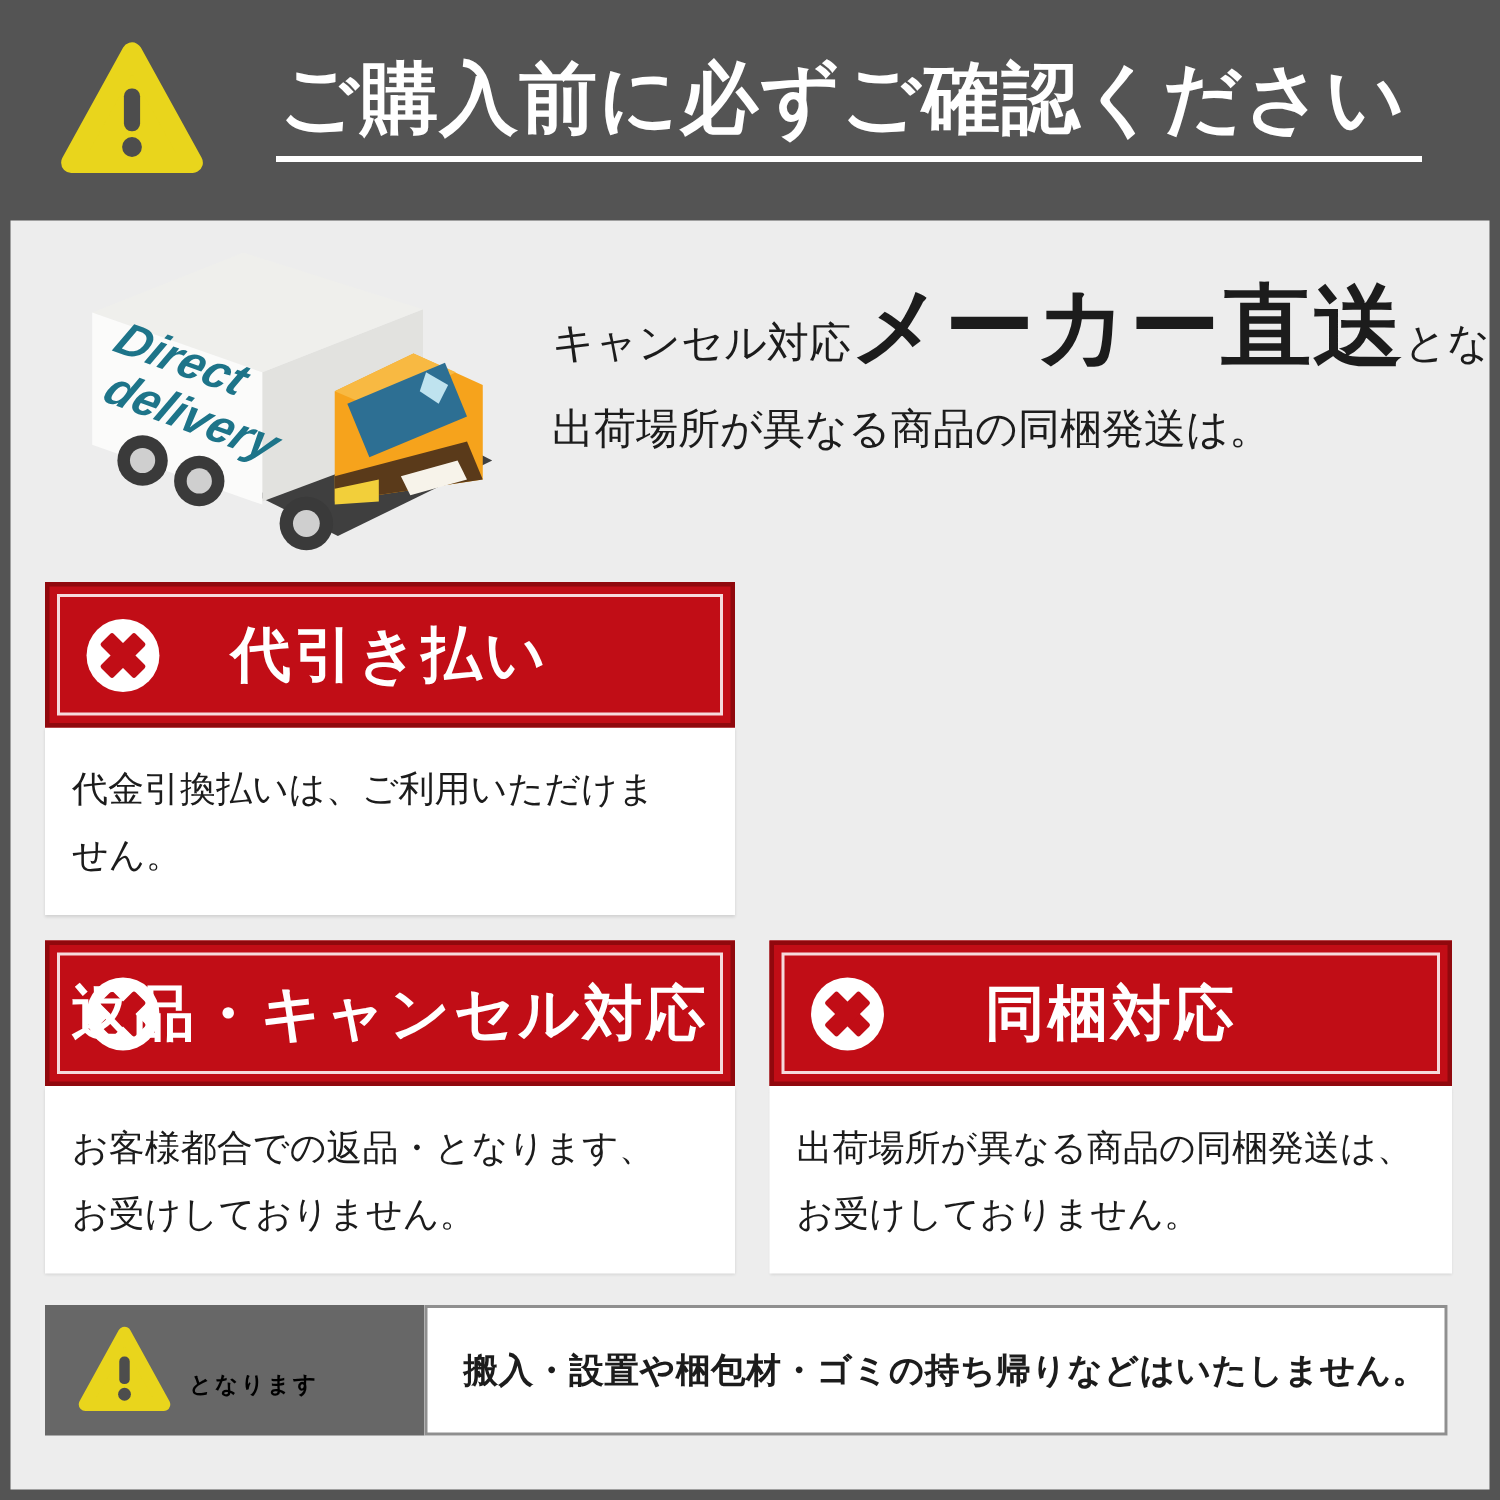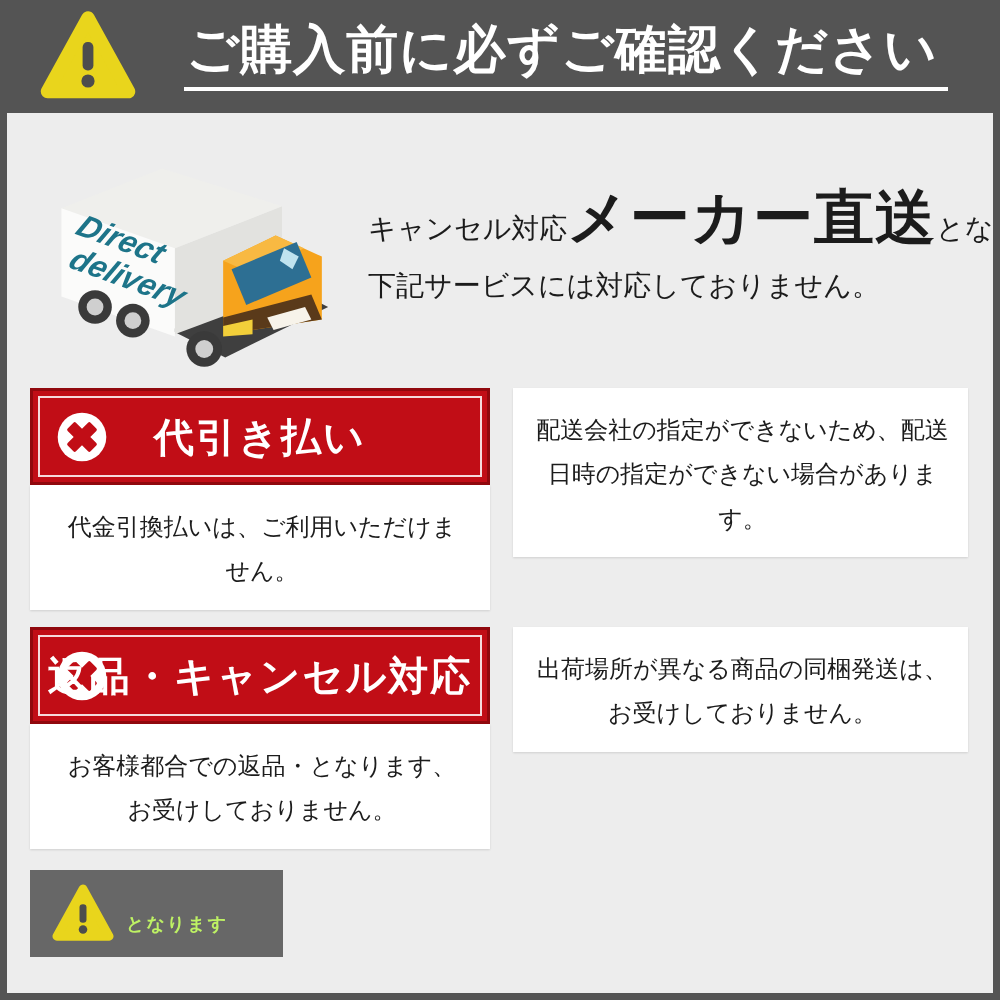--- a/index.html
+++ b/index.html
@@ -10,39 +10,39 @@
     color:#1c1c1c;
   }
   
   .frame-strip{position:absolute;background:#545454;}
   .frame-left{left:0;top:0;bottom:0;width:7px;}
   .frame-right{right:0;top:0;bottom:0;width:7px;}
   .frame-bottom{left:0;bottom:0;right:0;height:7px;}
 
   
   .top-header{
-    position:absolute;left:0;top:0;width:1000px;height:113px;
+    position:absolute;left:0;top:0;width:1000px;height:147px;
     background:#545454;display:flex;align-items:center;
   }
   .top-header .warn-svg{margin-left:40px;flex:0 0 auto;}
   .top-title{
     margin-left:48px;font-size:52px;font-weight:bold;color:#ffffff;
     letter-spacing:1px;line-height:1;
     border-bottom:4px solid #ffffff;padding:0 10px 12px 2px;
   }
 
   
   .truck-wrap{position:absolute;left:44px;top:160px;width:310px;height:210px;}
   .intro{position:absolute;left:368px;top:188px;width:610px;}
   .intro-line{font-size:28px;line-height:1;margin:0 0 24px 0;white-space:nowrap;}
   .intro-line .em{font-size:60px;font-weight:bold;letter-spacing:1px;}
   .intro-line:last-child{margin-bottom:0;}
 
   
-  .notice-box{position:absolute;text-align:center;}
+  .notice-box{position:absolute;}
   .nb-1{left:30px;top:388px;width:460px;}
   .nb-2{left:513px;top:388px;width:455px;}
   .nb-3{left:30px;top:627px;width:460px;border-radius:10px;}
   .nb-4{left:513px;top:627px;width:455px;}
   .nb-head{
     position:relative;height:97px;box-sizing:border-box;
     background:#c10d16;border:3px solid #90080d;
     display:flex;align-items:center;justify-content:center;
   }
   .nb-head-frame{
@@ -62,21 +62,21 @@
   }
 
   
   .footer-label{
     position:absolute;left:30px;top:870px;width:253px;height:87px;
     background:#676767;display:flex;align-items:center;box-sizing:border-box;
   }
   .footer-label .warn-svg{margin-left:22px;flex:0 0 auto;}
   .footer-label-texts{margin-left:12px;display:flex;flex-direction:column;align-items:flex-end;}
   .footer-label-title{color:#fff;font-size:35px;font-weight:bold;line-height:1;letter-spacing:1px;}
-  .footer-label-sub{color:#bef264;font-size:18px;font-weight:bold;margin-top:20px;letter-spacing:2px;}
+  .footer-label-sub{color:#000000;font-size:15px;font-weight:bold;margin-top:20px;letter-spacing:2px;}
   .footer-note{
     position:absolute;left:283px;top:870px;width:682px;height:87px;
     background:#ffffff;border:2px solid #8f8f8f;box-sizing:border-box;
     display:flex;align-items:center;padding-left:24px;
     font-size:23px;font-weight:bold;letter-spacing:0.5px;white-space:nowrap;
   }
 </style>
 </head>
 <body>
 
@@ -123,73 +123,83 @@
         <circle cx="82" cy="153" r="16" fill="#3a3a3a"></circle>
           <circle cx="82" cy="153" r="8" fill="#cfcfcf"></circle>
         <circle cx="150" cy="180" r="17" fill="#3a3a3a"></circle>
           <circle cx="150" cy="180" r="8.5" fill="#cfcfcf"></circle>
       </g>
     </svg>
   </div>
 
   <div class="intro">
     <p class="intro-line"><span>キャンセル対応</span><span class="em">メーカー直送</span><span>となります。</span></p>
-    <p class="intro-line">下記サービスには対応しておりません。</p>
+    <p class="intro-line">出荷場所が異なる商品の同梱発送は。</p>
   </div>
 
   <div class="notice-box nb-1">
     <div class="nb-head">
       <span class="nb-head-frame"></span>
       <svg class="nb-x" width="54" height="54" viewBox="0 0 60 60">
           <circle cx="30" cy="30" r="27" fill="#ffffff"></circle>
           <g fill="#c10d16" transform="rotate(45 30 30)">
             <rect x="12" y="23.5" width="36" height="13" rx="2"></rect>
             <rect x="23.5" y="12" width="13" height="36" rx="2"></rect>
           </g>
         </svg>
       <span class="nb-title">代引き払い</span>
     </div>
     <div class="nb-body">代金引換払いは、ご利用いただけま
 せん。</div>
   </div>
 
   <div class="notice-box nb-2">
-    <div class="nb-body">配送会社の指定ができないため、配送
-日時の指定ができない場合があります。</div>
   </div>
 
   <div class="notice-box nb-3">
     <div class="nb-head">
       <span class="nb-head-frame"></span>
       <svg class="nb-x" width="54" height="54" viewBox="0 0 60 60">
           <circle cx="30" cy="30" r="27" fill="#ffffff"></circle>
           <g fill="#c10d16" transform="rotate(45 30 30)">
             <rect x="12" y="23.5" width="36" height="13" rx="2"></rect>
             <rect x="23.5" y="12" width="13" height="36" rx="2"></rect>
           </g>
         </svg>
       <span class="nb-title">返品・キャンセル対応</span>
     </div>
     <div class="nb-body">お客様都合での返品・となります、
 お受けしておりません。</div>
   </div>
 
   <div class="notice-box nb-4">
+    <div class="nb-head">
+      <span class="nb-head-frame"></span>
+      <svg class="nb-x" width="54" height="54" viewBox="0 0 60 60">
+          <circle cx="30" cy="30" r="27" fill="#ffffff"></circle>
+          <g fill="#c10d16" transform="rotate(45 30 30)">
+            <rect x="12" y="23.5" width="36" height="13" rx="2"></rect>
+            <rect x="23.5" y="12" width="13" height="36" rx="2"></rect>
+          </g>
+        </svg>
+      <span class="nb-title">同梱対応</span>
+    </div>
     <div class="nb-body">出荷場所が異なる商品の同梱発送は、
 お受けしておりません。</div>
   </div>
 
   <div class="footer-label">
     <svg class="warn-svg" width="62" height="62" viewBox="0 0 64 64" aria-hidden="true">
       <polygon points="32,6 59,55 5,55" fill="#e9d51c" stroke="#e9d51c" stroke-width="9" stroke-linejoin="round"></polygon>
       <rect x="28.4" y="22" width="7.2" height="19" rx="3.4" fill="#4d4d4d"></rect>
       <circle cx="32" cy="48" r="4.4" fill="#4d4d4d"></circle>
     </svg>
     <div class="footer-label-texts">
       <span class="footer-label-sub">となります</span>
     </div>
   </div>
+  <div class="footer-note">搬入・設置や梱包材・ゴミの持ち帰りなどはいたしません。</div>
 
   <div class="frame-strip frame-left"></div>
   <div class="frame-strip frame-right"></div>
   <div class="frame-strip frame-bottom"></div>
 
 </div>
 
 </body></html>

